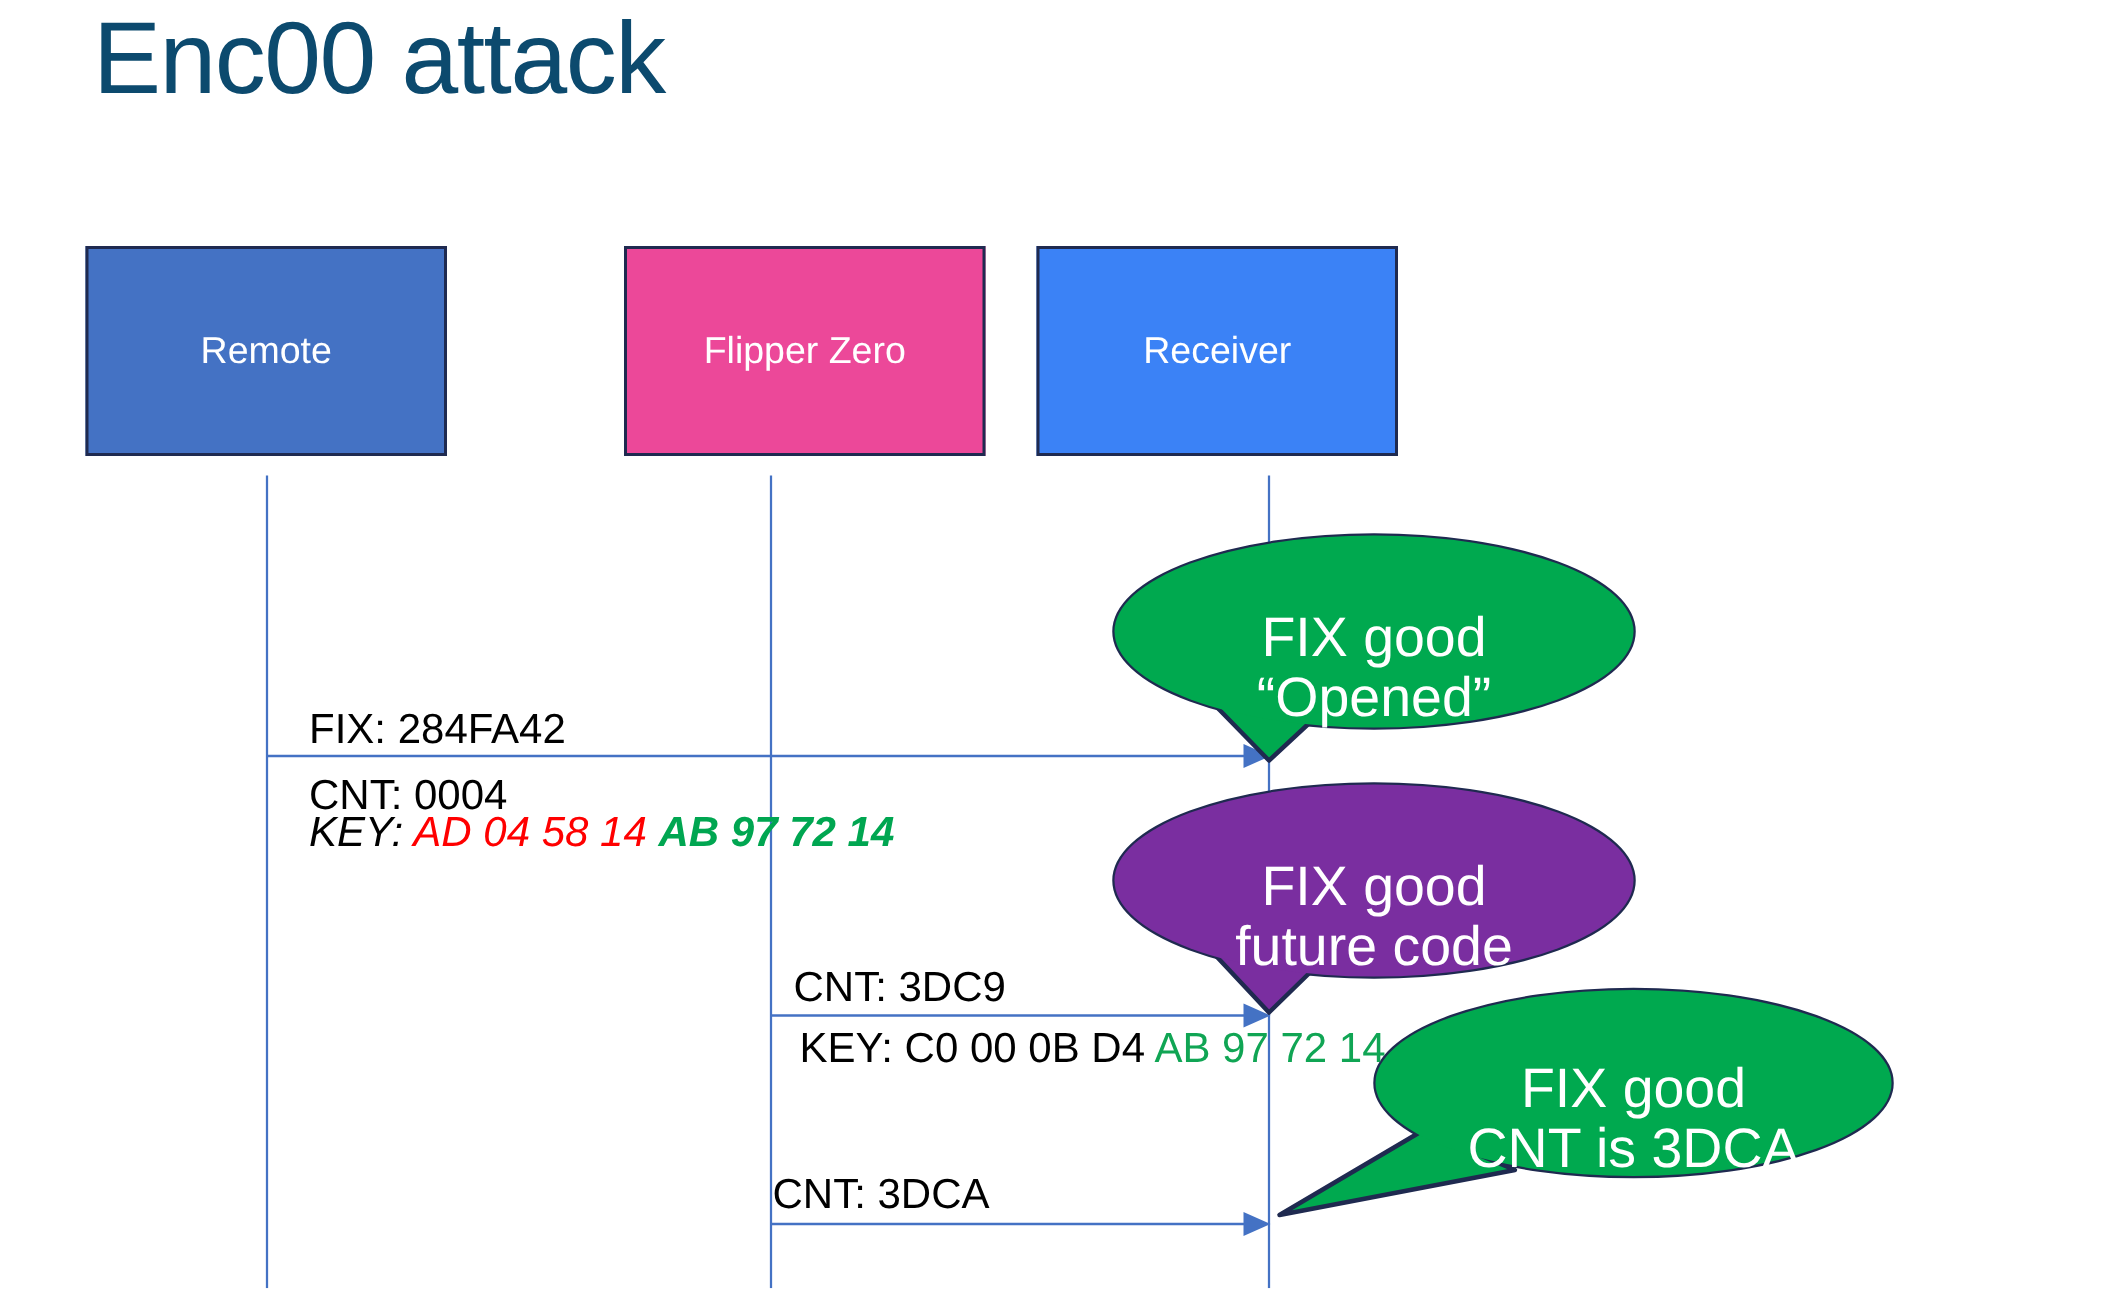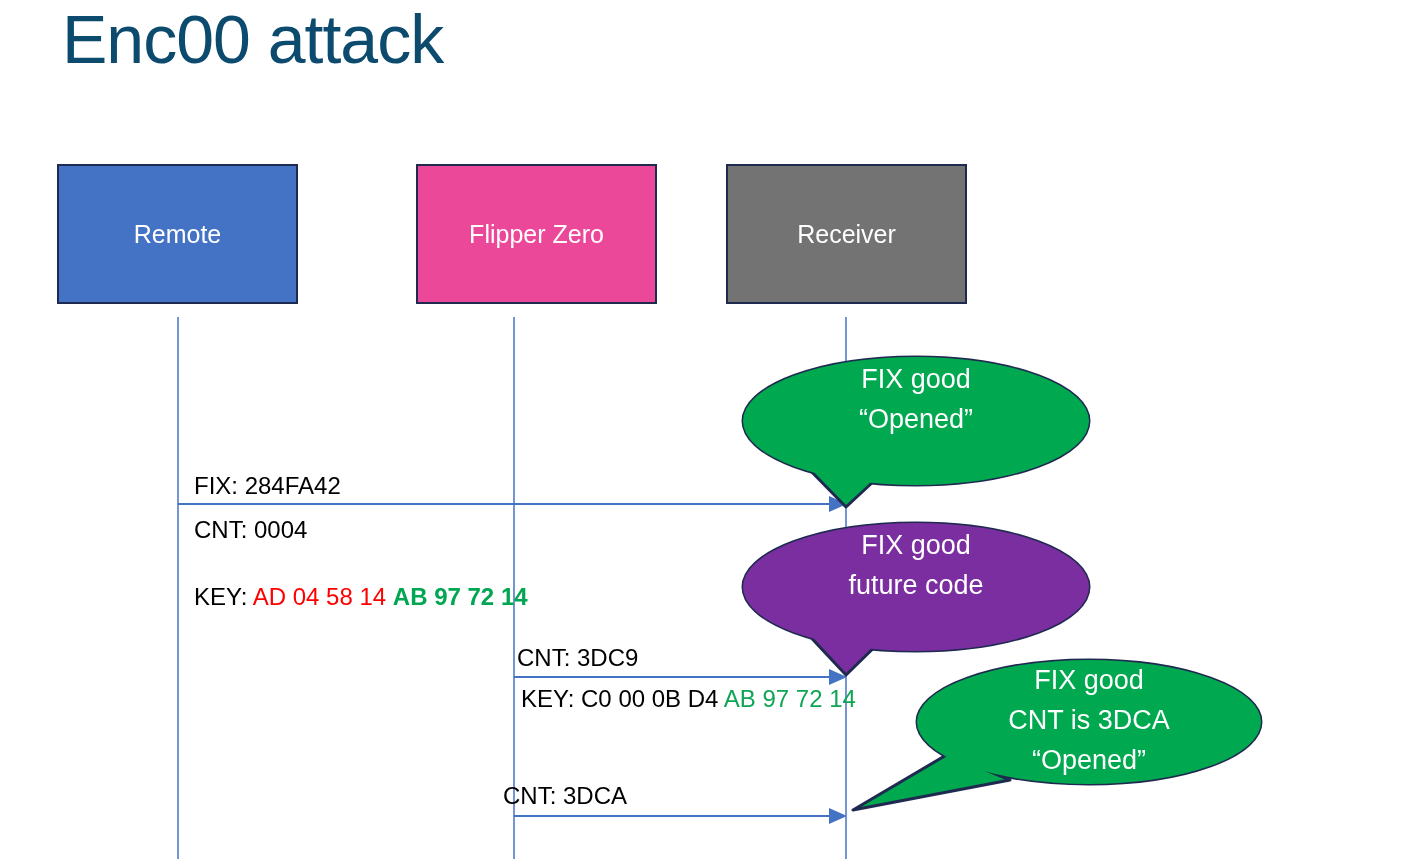--- a/index.html
+++ b/index.html
@@ -16,38 +16,39 @@
     letter-spacing:-1px;white-space:nowrap;
   }
   .actor{
     position:absolute;top:164px;width:241px;height:140px;
     border:2px solid #1f2a50;box-sizing:border-box;
     display:flex;align-items:center;justify-content:center;
     color:#ffffff;font-size:25px;
   }
   .actor.remote{left:57px;background:#4472C4;}
   .actor.flipper{left:404px;background:#ec4899;margin-left:12px;}
-  .actor.receiver{left:726px;background:#737373;align-items:center;}
+  .actor.receiver{left:691px;background:#3b82f6;align-items:center;}
   svg.overlay{position:absolute;left:0;top:0;width:1408px;height:859px;}
   .msg{
-    position:absolute;font-size:24px;color:#000000;white-space:nowrap;line-height:33px;
+    position:absolute;font-size:28px;color:#000000;white-space:nowrap;line-height:33px;margin-left:12px;
   }
   .m1-fix{left:194px;top:469px;}
   .m1-cnt{left:194px;top:513px;}
-  .m1-key{left:194px;top:580px;}
+  .m1-key{left:194px;top:538px;font-style:italic;}
   .m2-cnt{left:517px;top:641px;}
   .m2-key{left:521px;top:682px;}
   .m3-cnt{left:503px;top:779px;}
   .m3-key{left:517px;top:821px;}
   .key-red{color:#FF0000;}
   .key-green{color:#10A554;}
   .key-green-bold{color:#00A651;font-weight:bold;}
   .bubble-text{
-    position:absolute;color:#ffffff;font-size:27px;line-height:40px;
+    position:absolute;color:#ffffff;font-size:37px;line-height:40px;
     text-align:center;
+    margin-top:46px;
   }
   .bt1{left:743px;top:359px;width:346px;}
   .bt2{left:743px;top:525px;width:346px;}
   .bt3{left:917px;top:660px;width:344px;}
 </style>
 </head>
 <body>
 
 <div id="slide">
 

